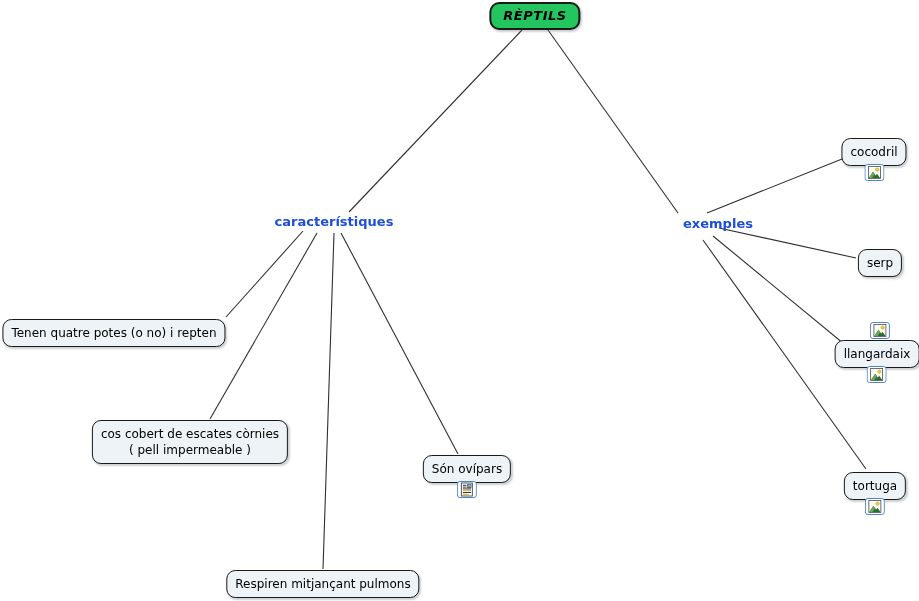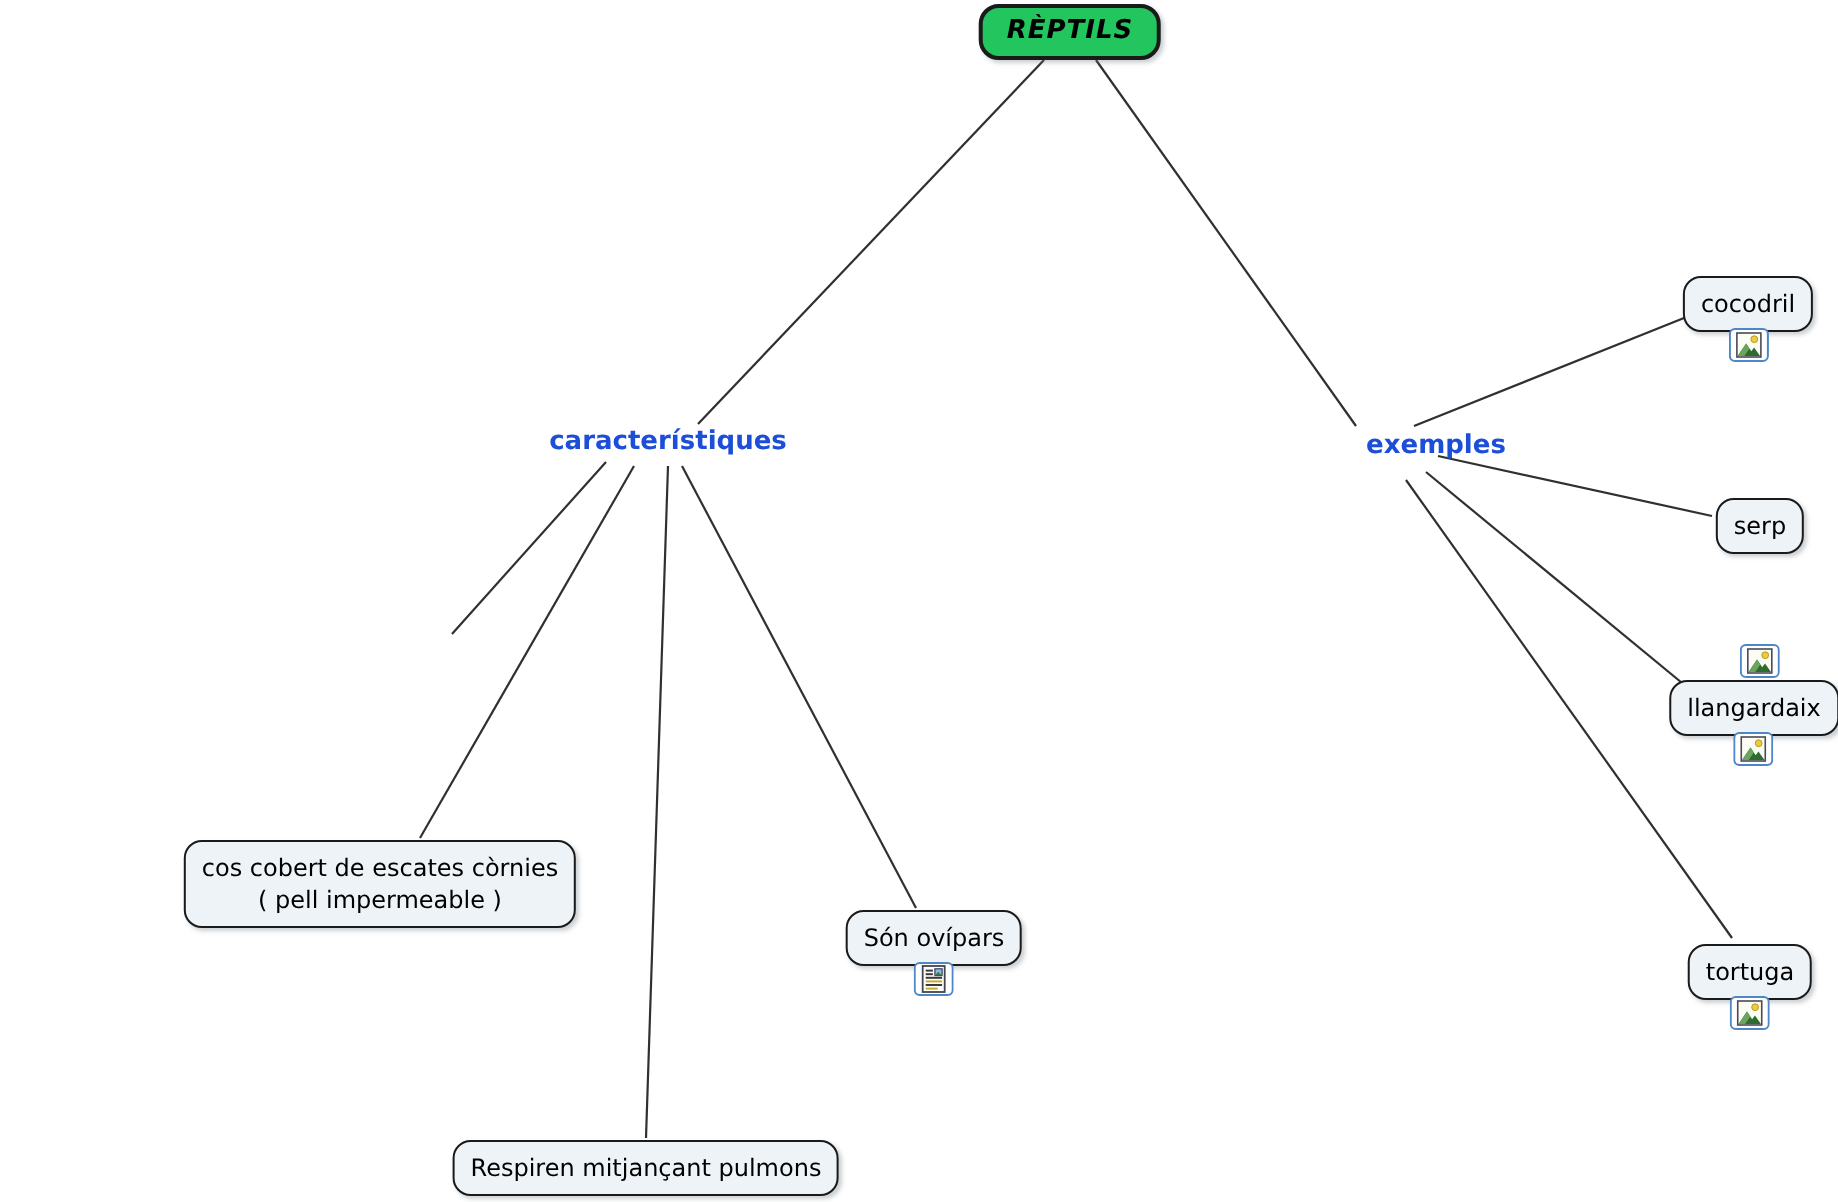--- a/index.html
+++ b/index.html
@@ -75,20 +75,23 @@
       <line x1="719" y1="228" x2="856" y2="258" stroke="#303030" stroke-width="1.1"></line>
       <line x1="713" y1="236" x2="855" y2="353" stroke="#303030" stroke-width="1.1"></line>
       <line x1="703" y1="240" x2="866" y2="469" stroke="#303030" stroke-width="1.1"></line>
     </svg>
 
 <div class="node root" style="left: 535px; top: 2px;">
       <div class="concept-box">RÈPTILS</div>
     </div>
     <div class="node linking" style="left: 334px; top: 221px;">característiques</div>
     <div class="node linking" style="left: 684px; top: 223px; margin-left: 34px;">exemples</div>
+    <div class="node concept" style="left: 114px; top: 319px;">
+      <div class="concept-box">Tenen quatre potes (o no) i repten</div>
+    </div>
     <div class="node concept" style="left: 190px; top: 420px;">
       <div class="concept-box">cos cobert de escates còrnies
 ( pell impermeable )</div>
     </div>
     <div class="node concept" style="left: 467px; top: 455px;">
       <div class="concept-box">Són ovípars</div>
       <div class="res-icon"><svg width="20" height="17" viewBox="0 0 20 17" xmlns="http://www.w3.org/2000/svg">
           <rect x="0.5" y="0.5" width="19" height="16" rx="2.5" fill="#ffffff" stroke="#4d87c7"></rect>
           <rect x="4.5" y="2" width="11" height="13" fill="#ffffff" stroke="#44444f" stroke-width="0.9"></rect>
           <rect x="10.6" y="3.4" width="3.6" height="3.4" fill="#8fb9e8" stroke="#33405a" stroke-width="0.6"></rect>

